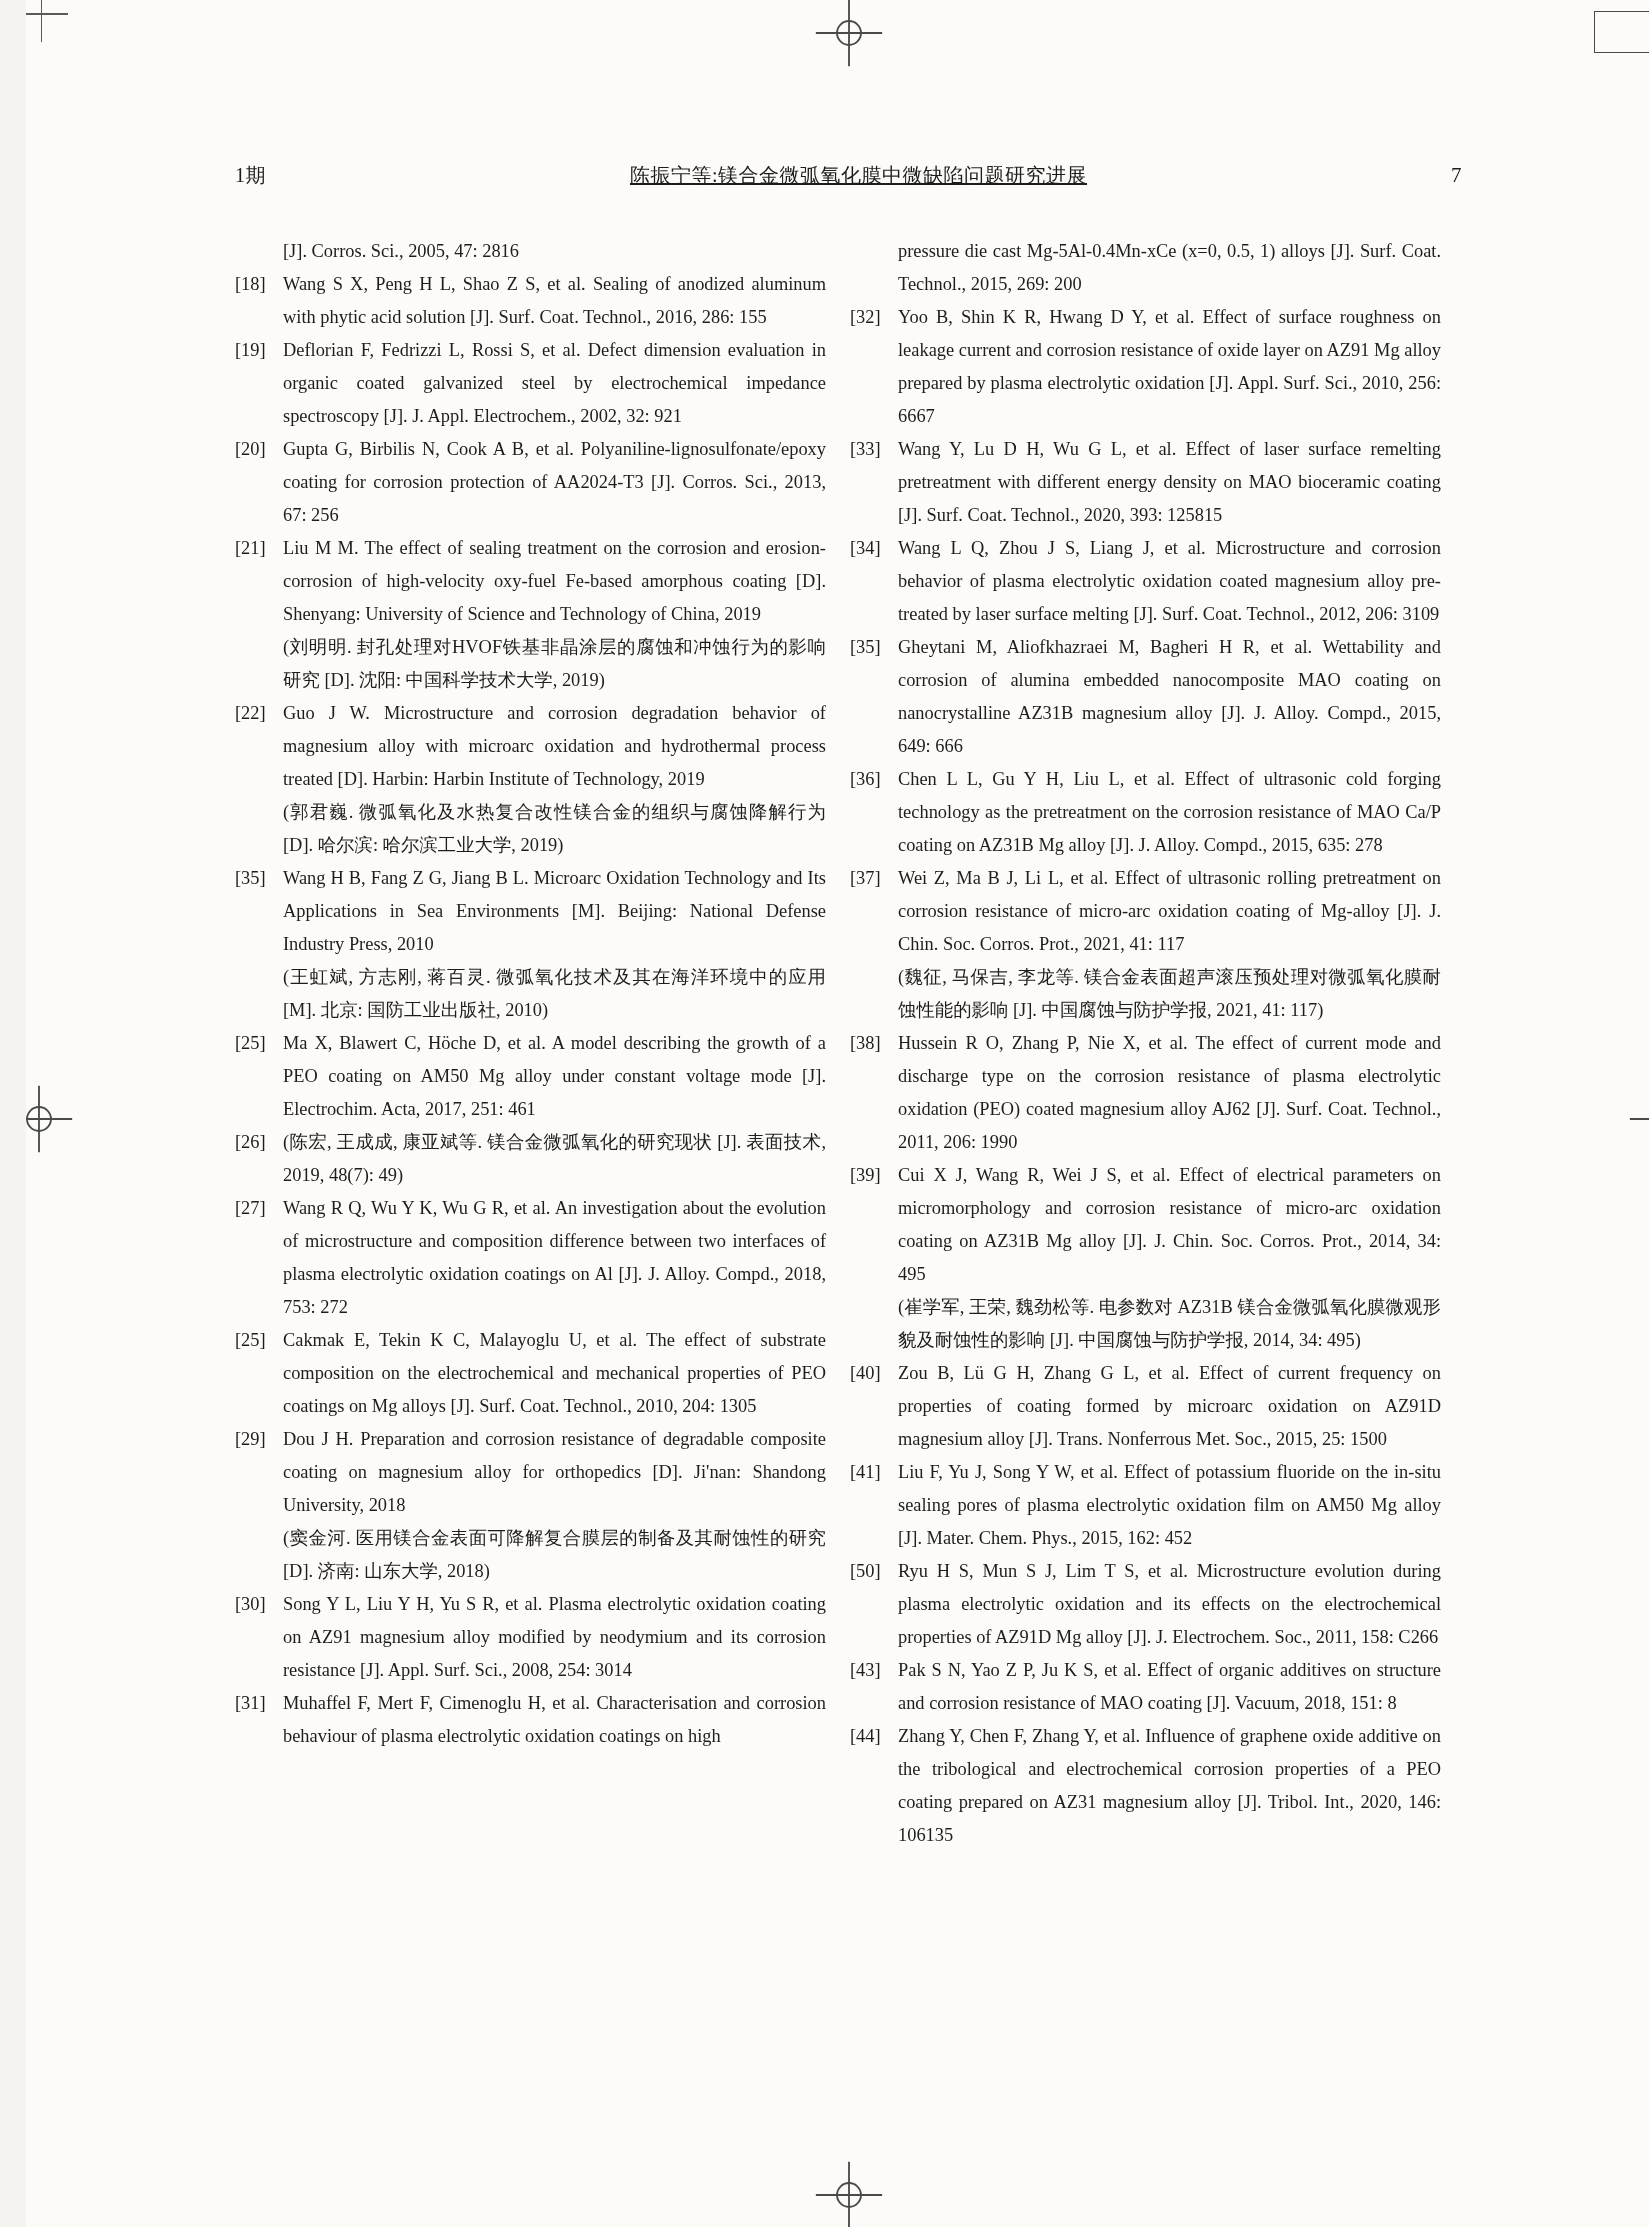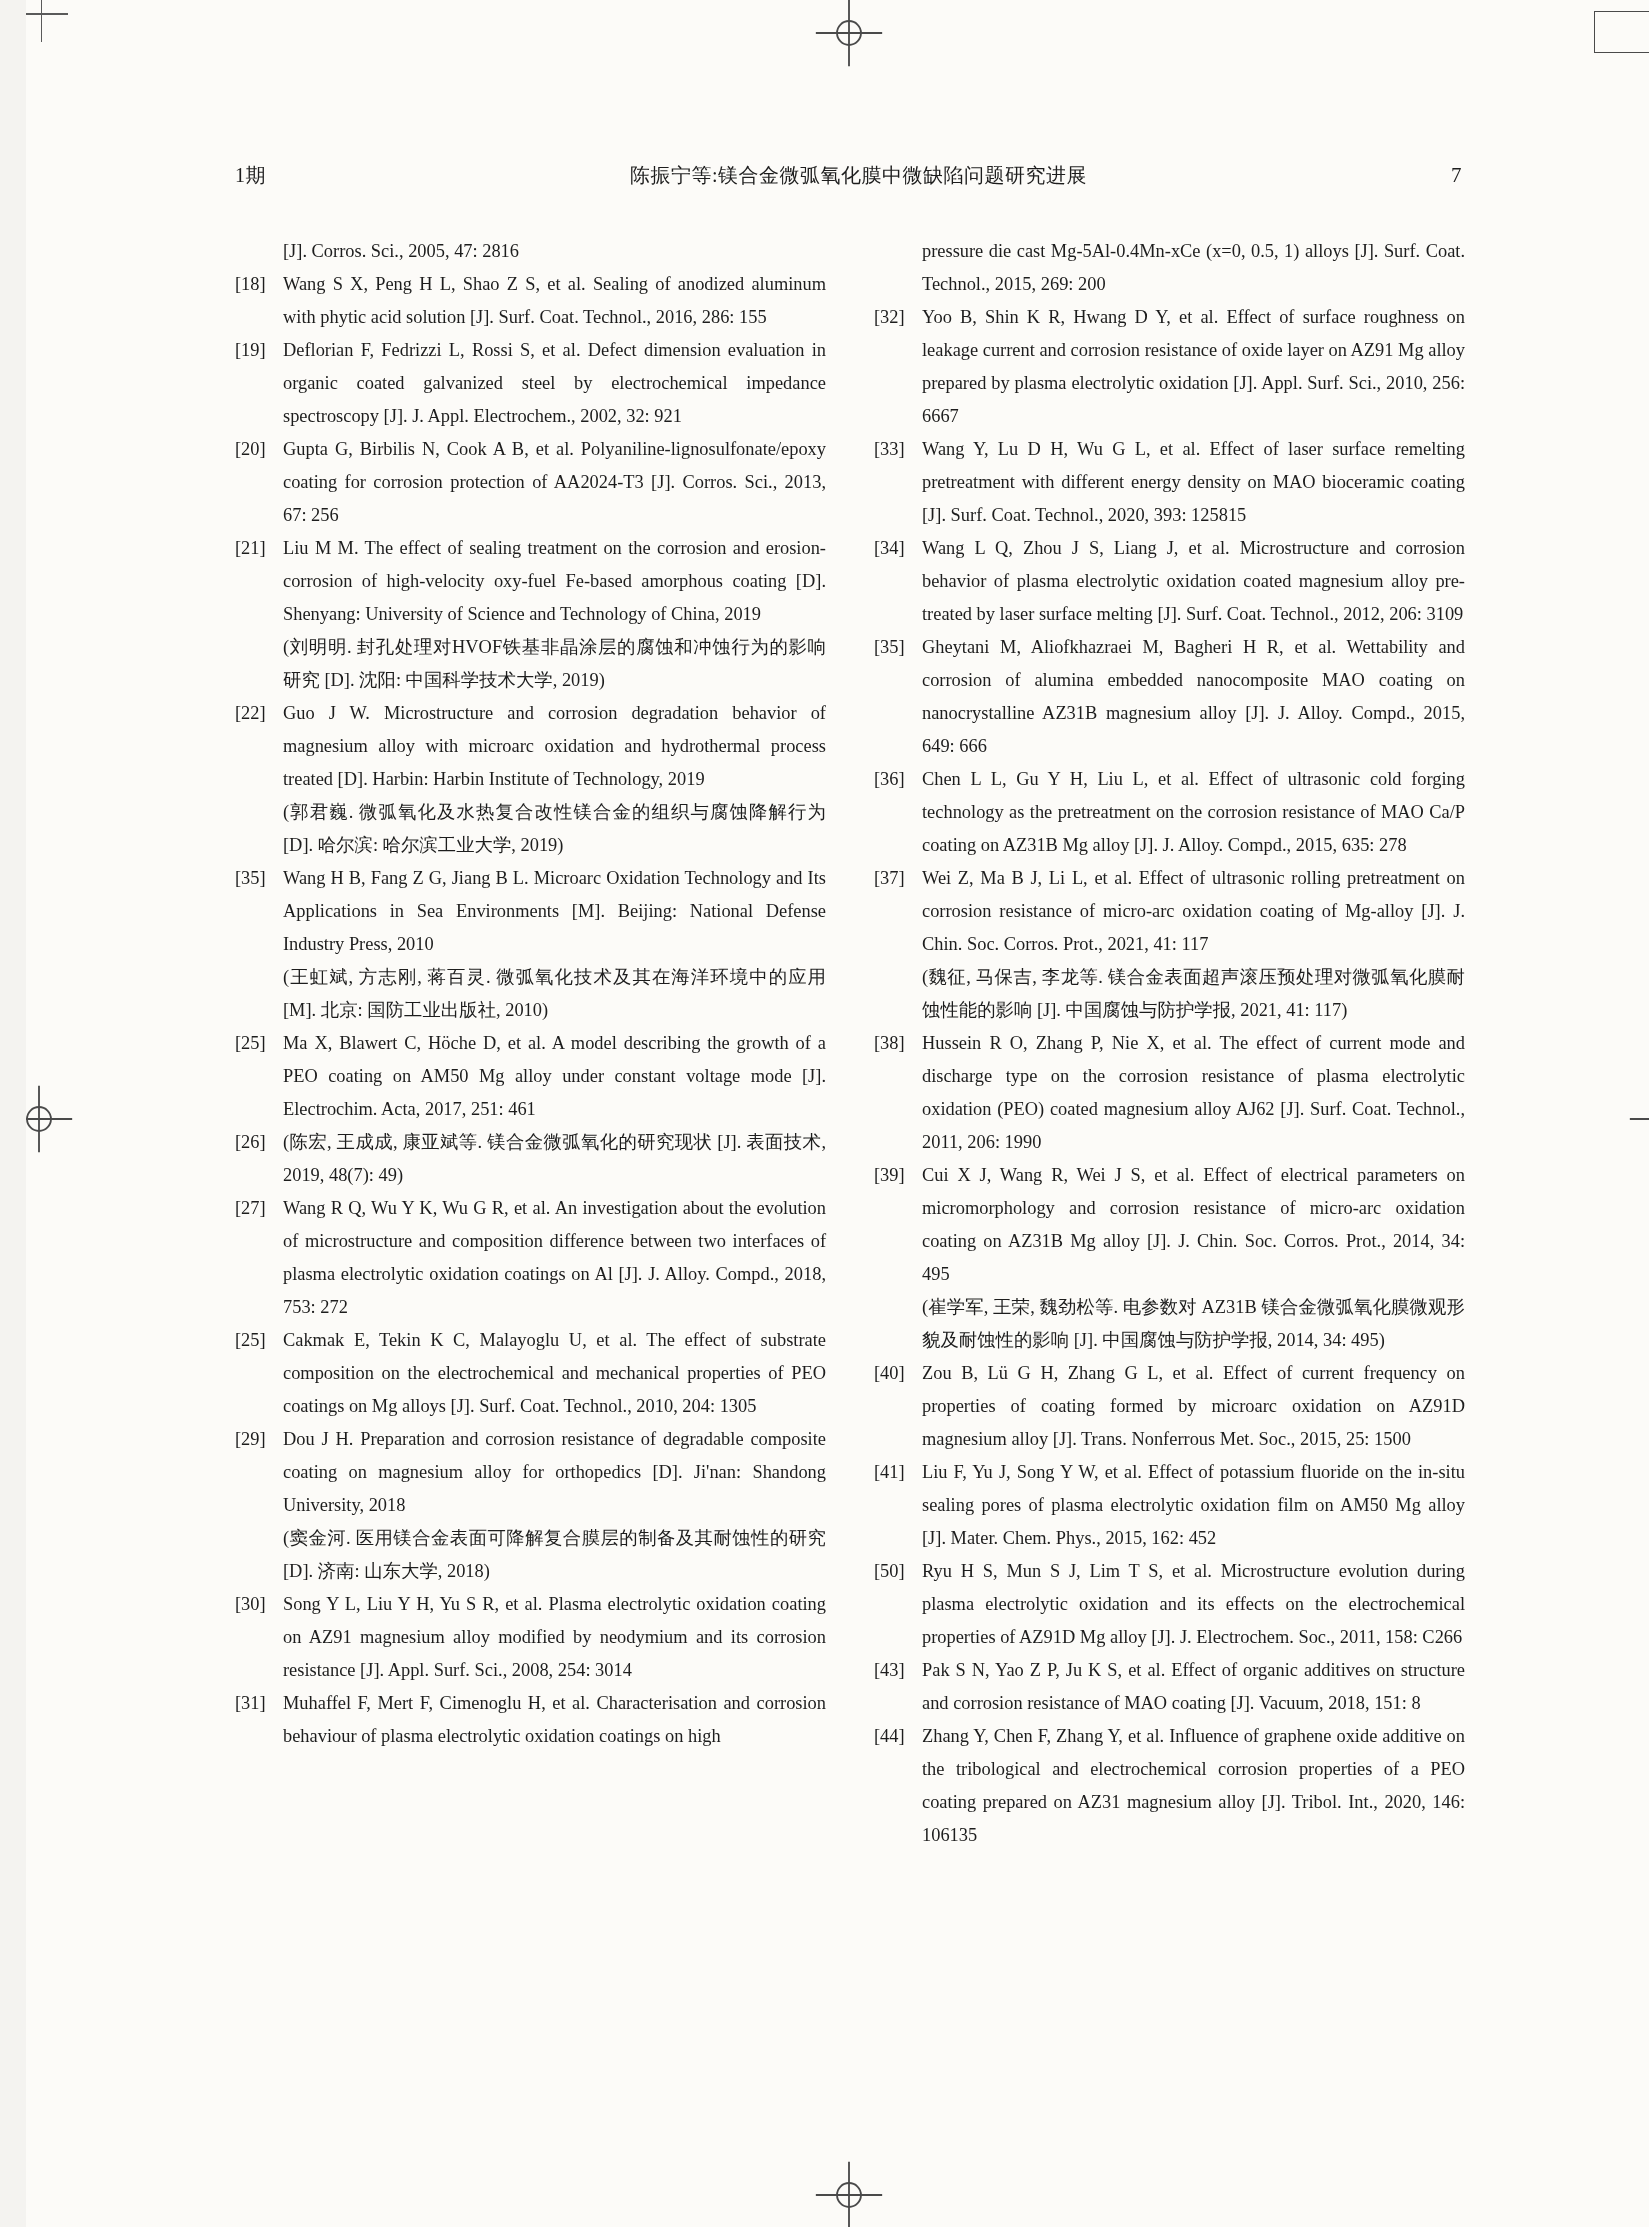--- a/index.html
+++ b/index.html
@@ -37,30 +37,30 @@
     position: absolute;
     left: 209px;
     right: 213px;
     top: 162px;
     display: flex;
     align-items: baseline;
     font-size: 20px;
     letter-spacing: 0.5px;
   }
   .header .issue { flex: 0 0 auto; }
-  .header .running-title { flex: 1 1 auto; text-align: center; font-size: 20px; }
+  .header .running-title { flex: 1 1 auto; text-align: center; font-size: 20px; text-decoration: underline; }
   .header .pagenum { flex: 0 0 auto; font-size: 21px; }
   
   .columns {
     position: absolute;
     left: 209px;
     top: 235px;
     width: 1231px;
     display: flex;
-    gap: 48px;
+    gap: 24px;
   }
   .col {
     width: 591px;
     flex: 0 0 auto;
     font-size: 18.4px;
     line-height: 33px;
   }
   .ref { display: flex; align-items: flex-start; }
   .ref-num {
     flex: 0 0 48px;

